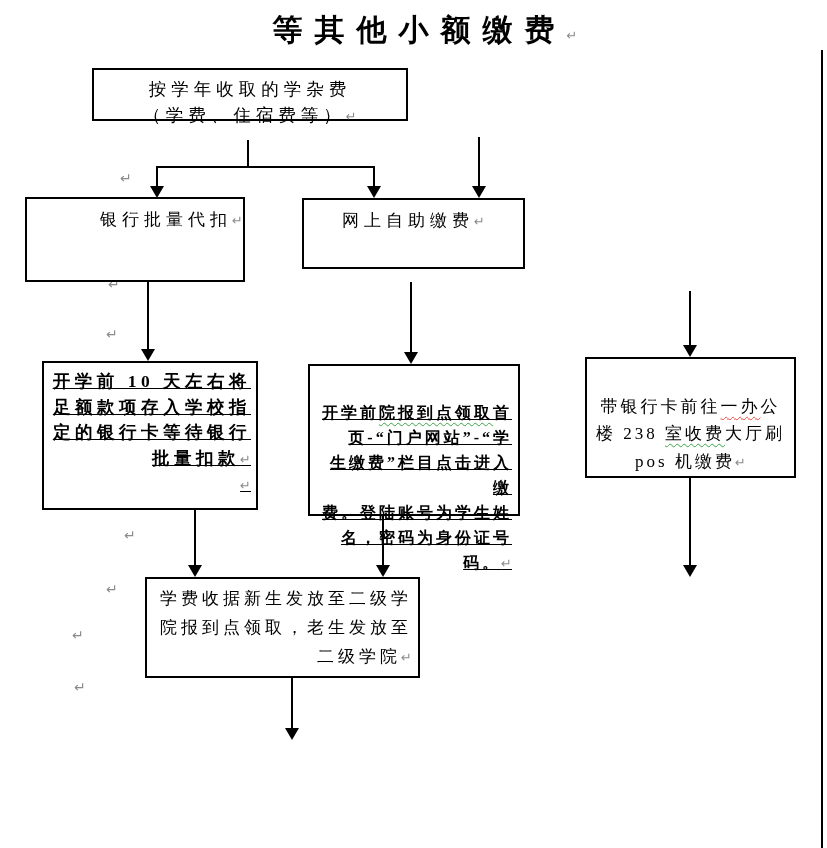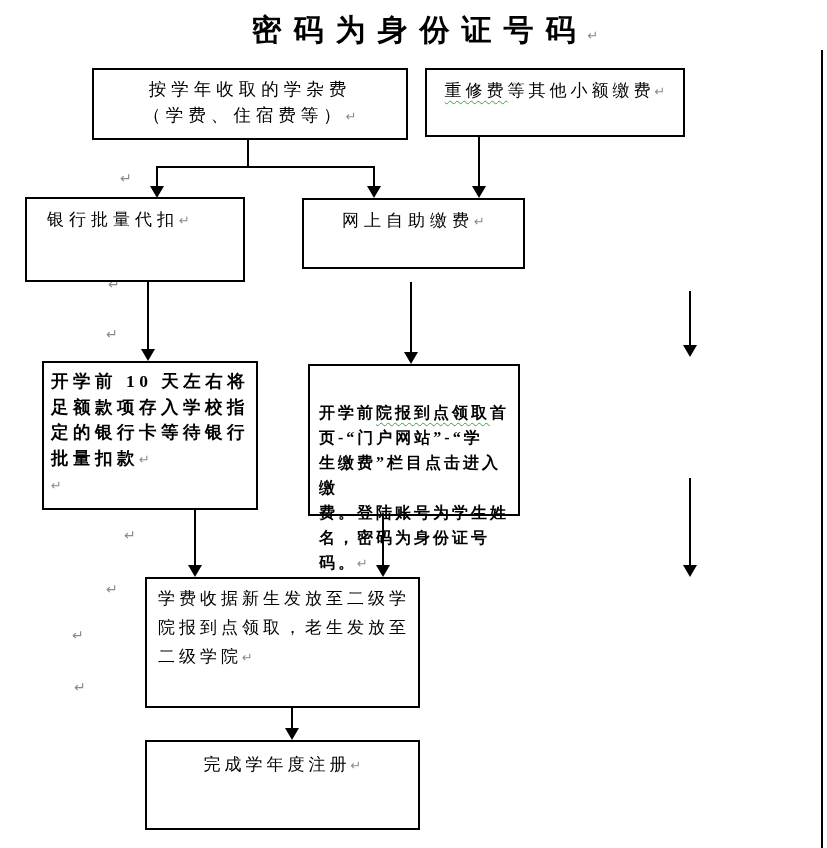--- a/index.html
+++ b/index.html
@@ -7,25 +7,25 @@
     position:relative; width:827px; height:848px; background:#fff;
     font-family:"Liberation Serif","DejaVu Serif",serif; color:#000;
     overflow:hidden;
   }
   .title {
     position:absolute; top:10px; left:0; width:850px; margin:0;
     text-align:center; font-size:30px; font-weight:bold; letter-spacing:12px;
   }
   .box {
     position:absolute; border:2px solid #000; background:#fff;
-    box-sizing:border-box; line-height:1.55;
+    box-sizing:border-box; line-height:1.55;text-align:right;
   }
   .center { text-align:center; }
   .prewrap { white-space:pre-line; }
-  .bold { font-weight:bold; }
+  .bold { font-weight:bold;text-decoration:underline; }
   .pilcrow {
     color:#8b8b8b; font-size:13px; letter-spacing:0;
     font-family:"DejaVu Sans",sans-serif; font-weight:normal;
   }
   .margin-pilcrow {
     position:absolute; color:#8b8b8b; font-size:14px;
     font-family:"DejaVu Sans",sans-serif;
   }
   .vline { position:absolute; width:2px; background:#000; }
   .hline { position:absolute; height:2px; background:#000; }
@@ -46,21 +46,21 @@
     text-underline-offset:4px; text-decoration-skip-ink:none;
   }
 </style>
 </head>
 <body>
 
 <div class="page">
 
   <div class="pageborder" style="left:821px;top:50px;height:798px"></div>
 
-  <h1 class="title"><span>密码为身份证号码</span><span class="pilcrow">↵</span></h1>
+  <h1 class="title"><span>等其他小额缴费</span><span class="pilcrow">↵</span></h1>
 
   <div class="vline" style="left:247px;top:140px;height:28px"></div>
   <div class="hline" style="left:156px;top:166px;width:219px"></div>
   <div class="vline" style="left:156px;top:166px;height:22px"></div>
   <div class="arrowhead" style="left:150px;top:186px"></div>
   <div class="vline" style="left:373px;top:166px;height:22px"></div>
   <div class="arrowhead" style="left:367px;top:186px"></div>
   <div class="vline" style="left:478px;top:137px;height:51px"></div>
   <div class="arrowhead" style="left:472px;top:186px"></div>
 
@@ -82,28 +82,25 @@
   <div class="arrowhead" style="left:285px;top:728px"></div>
 
   <span class="margin-pilcrow" style="left:120px;top:170px">↵</span>
   <span class="margin-pilcrow" style="left:108px;top:276px">↵</span>
   <span class="margin-pilcrow" style="left:106px;top:326px">↵</span>
   <span class="margin-pilcrow" style="left:124px;top:527px">↵</span>
   <span class="margin-pilcrow" style="left:106px;top:581px">↵</span>
   <span class="margin-pilcrow" style="left:72px;top:627px">↵</span>
   <span class="margin-pilcrow" style="left:74px;top:679px">↵</span>
 
-  <div class="box center" style="left:92px;top:68px;width:316px;height:72px;font-size:17.5px;letter-spacing:5px;padding-top:6px;line-height:1.5">
+  <div class="box center" style="left:92px;top:68px;width:316px;height:53px;font-size:17.5px;letter-spacing:5px;padding-top:6px;line-height:1.5">
     <span class="prewrap">按学年收取的学杂费
 （学费、住宿费等）</span><span class="pilcrow">↵</span>
   </div>
 
-  <div class="box center" style="left:425px;top:68px;width:260px;height:69px;font-size:17px;letter-spacing:4px;padding-top:8px">
-    <span class="wavy-green">重修费</span><span>等其他小额缴费</span><span class="pilcrow">↵</span>
-  </div>
 
   <div class="box" style="left:25px;top:197px;width:220px;height:85px;font-size:17px;letter-spacing:5px;padding:8px 0 0 20px">
     <span>银行批量代扣</span><span class="pilcrow">↵</span>
   </div>
 
   <div class="box center" style="left:302px;top:198px;width:223px;height:71px;font-size:17px;letter-spacing:5px;padding-top:8px">
     <span>网上自助缴费</span><span class="pilcrow">↵</span>
   </div>
 
 
@@ -116,25 +113,27 @@
   </div>
 
   <div class="box bold prewrap" style="left:308px;top:364px;width:212px;height:152px;font-size:16px;letter-spacing:3px;padding:10px 6px 0 9px;line-height:1.56">
     <span>开学前</span><span class="wavy-green">院报到点领取</span><span>首
 页-“门户网站”-“学
 生缴费”栏目点击进入缴
 费。登陆账号为学生姓
 名，密码为身份证号码。</span><span class="pilcrow">↵</span>
   </div>
 
+  <div class="box center prewrap" style="left:585px;top:357px;width:211px;height:121px;font-size:17px;letter-spacing:3px;padding-top:6px;line-height:1.62">
+    <span>带银行卡前往</span><span class="wavy-red">一办</span><span>公
+楼 238 </span><span class="wavy-green">室收费</span><span>大厅刷
+pos 机缴费</span><span class="pilcrow">↵</span>
+  </div>
 
-  <div class="box" style="left:145px;top:577px;width:275px;height:131px;font-size:17px;letter-spacing:4px;padding:5px 6px 0 11px;line-height:1.72">
+  <div class="box" style="left:145px;top:577px;width:275px;height:101px;font-size:17px;letter-spacing:4px;padding:5px 6px 0 11px;line-height:1.72">
     <span class="prewrap">学费收据新生发放至二级学
 院报到点领取，老生发放至
 二级学院</span><span class="pilcrow">↵</span>
   </div>
 
 
-  <div class="box center" style="left:145px;top:740px;width:275px;height:90px;font-size:17px;letter-spacing:4px;padding-top:10px">
-    <span>完成学年度注册</span><span class="pilcrow">↵</span>
-  </div>
 
 </div>
 
 </body></html>

